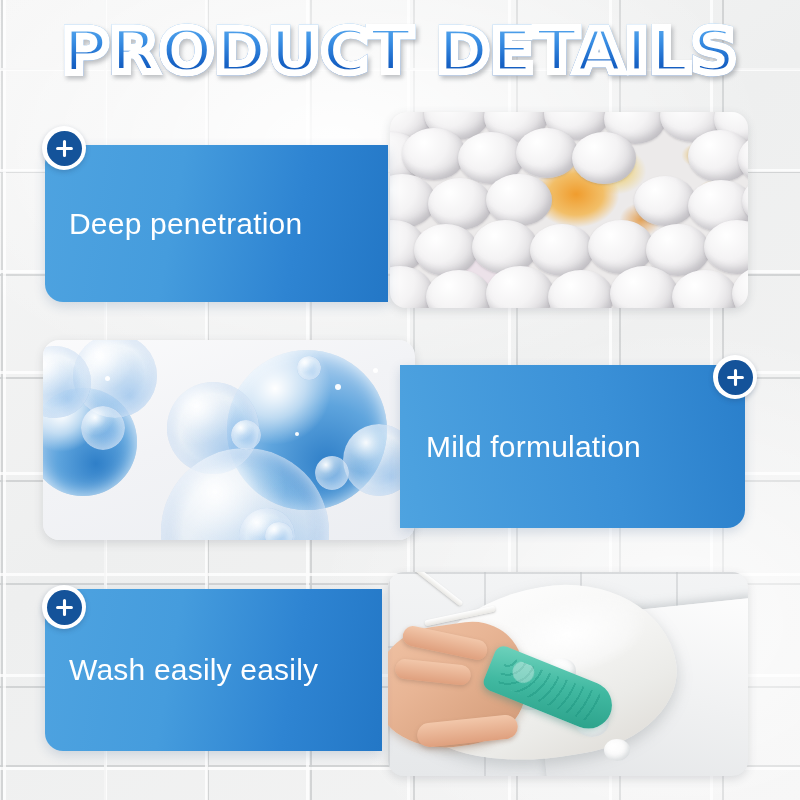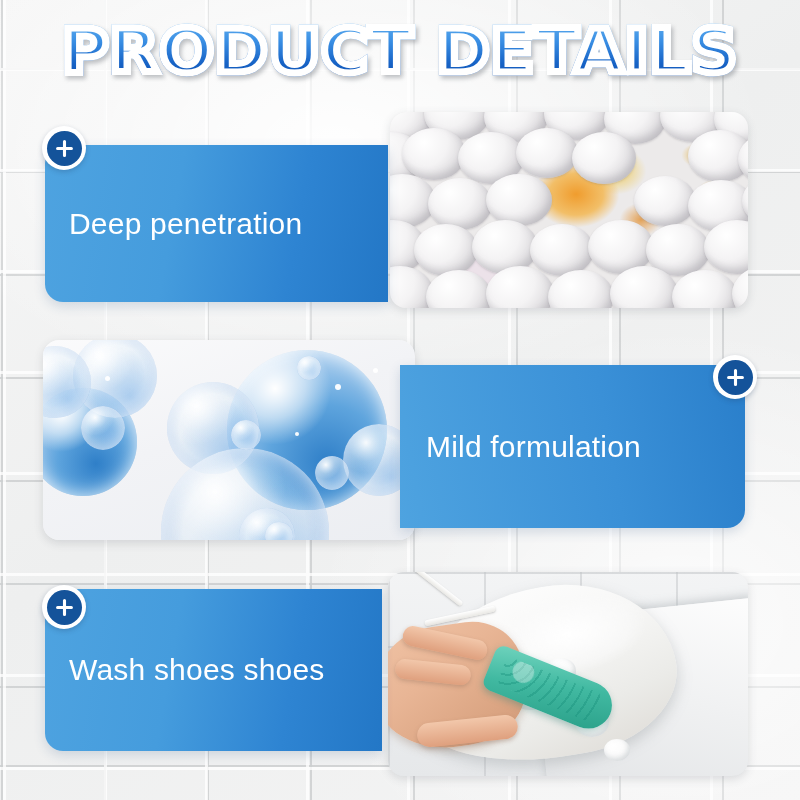--- a/index.html
+++ b/index.html
@@ -313,21 +313,21 @@
   <div class="foam" style="left:52%;top:66%;width:34px;height:30px;"></div>
   <div class="foam" style="left:60%;top:82%;width:26px;height:22px;"></div>
   <div class="hand"></div>
   <div class="finger" style="left:4%;top:30%;width:24%;height:10%;transform:rotate(12deg);"></div>
   <div class="finger" style="left:2%;top:44%;width:21%;height:10%;transform:rotate(6deg);"></div>
   <div class="finger" style="left:8%;top:72%;width:28%;height:12%;transform:rotate(-6deg);"></div>
   <div class="brush"></div>
 </div>
 
 <div class="feature-card card-left" style="left:45px;top:589px;width:337px;height:162px;">
-  <div class="label">Wash shoes shoes</div>
+  <div class="label">Wash easily easily</div>
 </div>
 <div class="plus-badge" style="left:42px;top:585px;">
   <div class="disc">
     <svg width="19" height="19" viewBox="0 0 19 19" aria-hidden="true">
       <path d="M9.5 2.6 v13.8 M2.6 9.5 h13.8" stroke="#ffffff" stroke-width="3.1" stroke-linecap="round"></path>
     </svg>
   </div>
 </div>
 
 </body></html>

